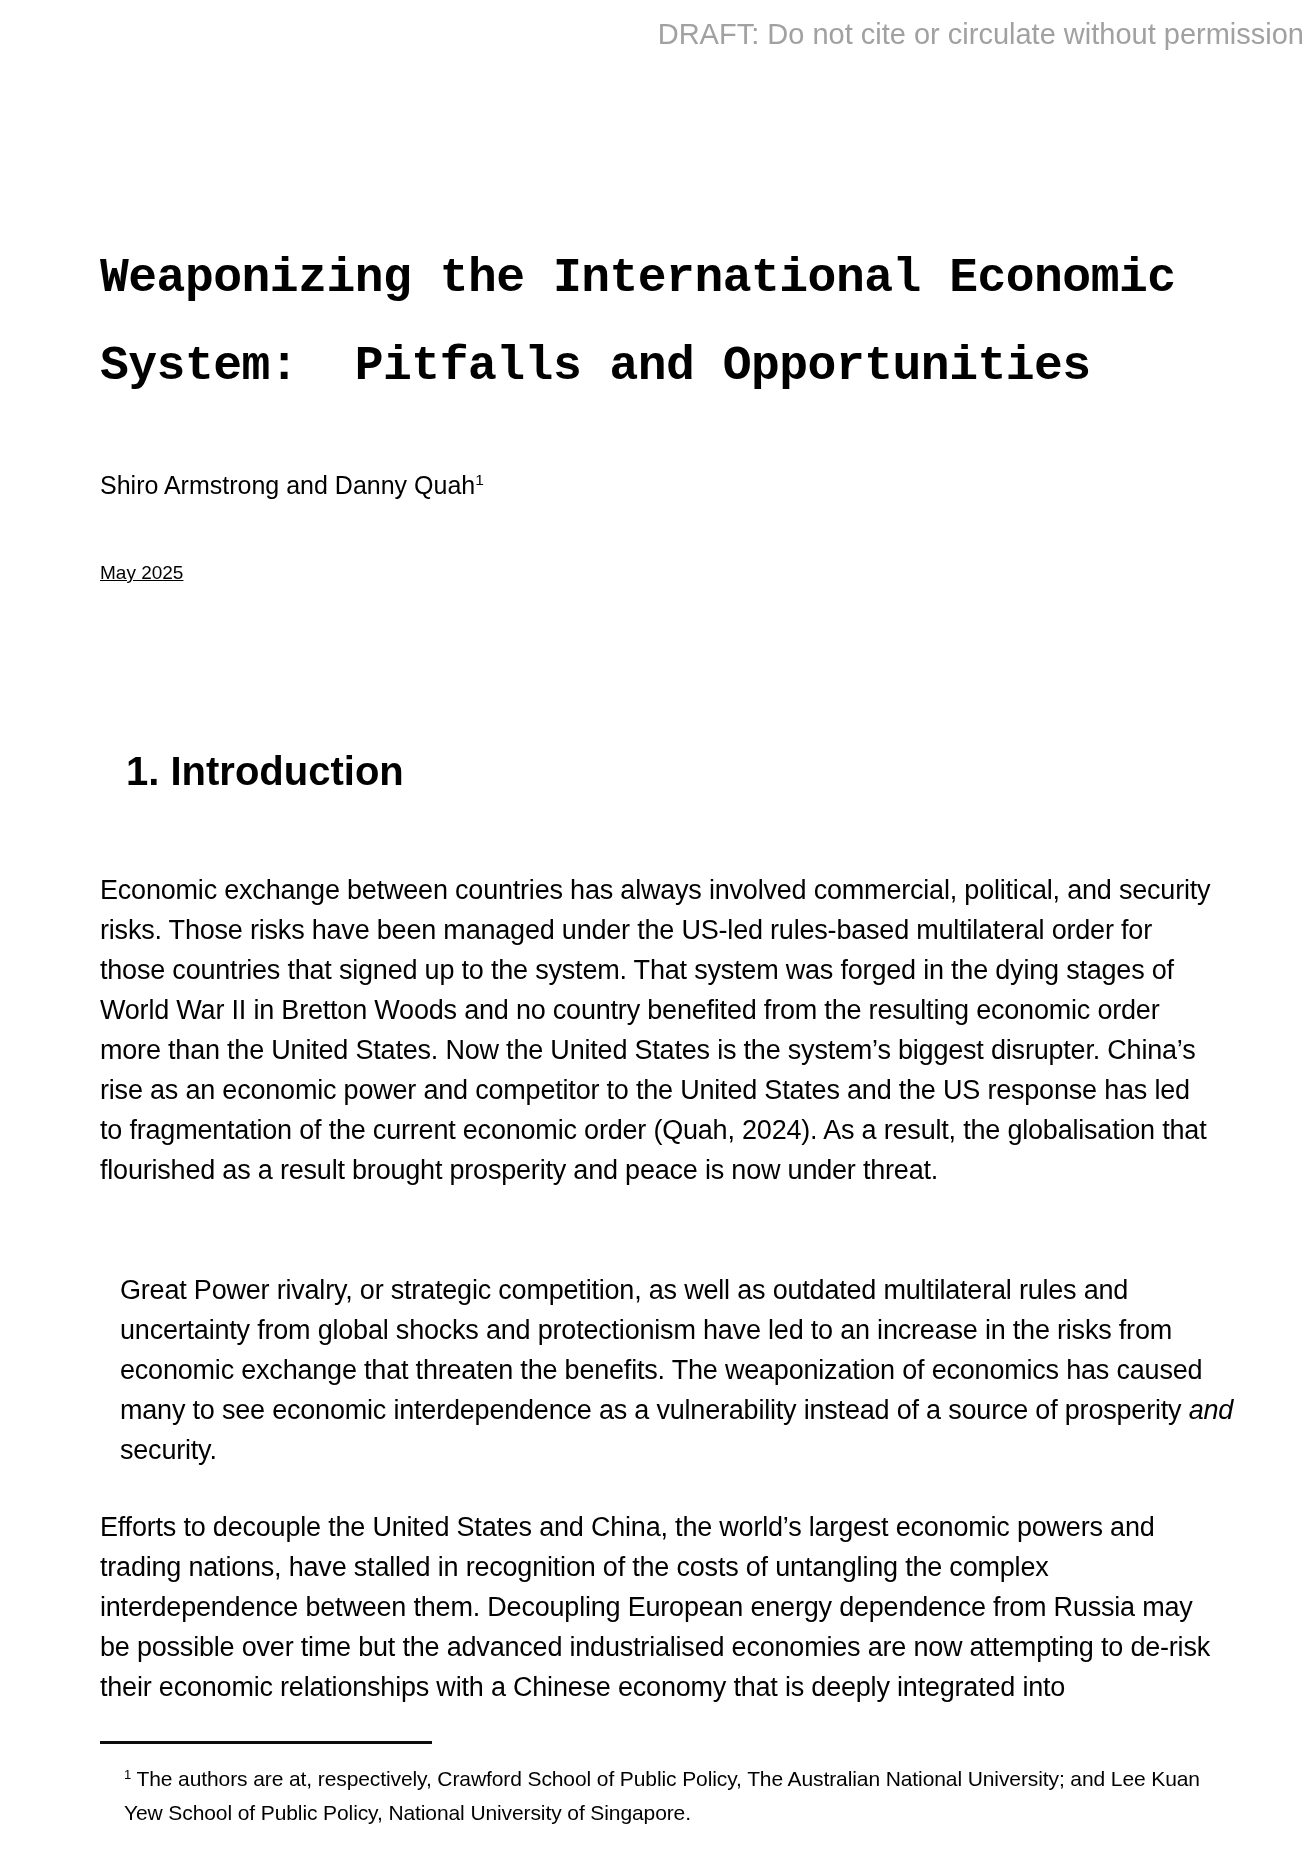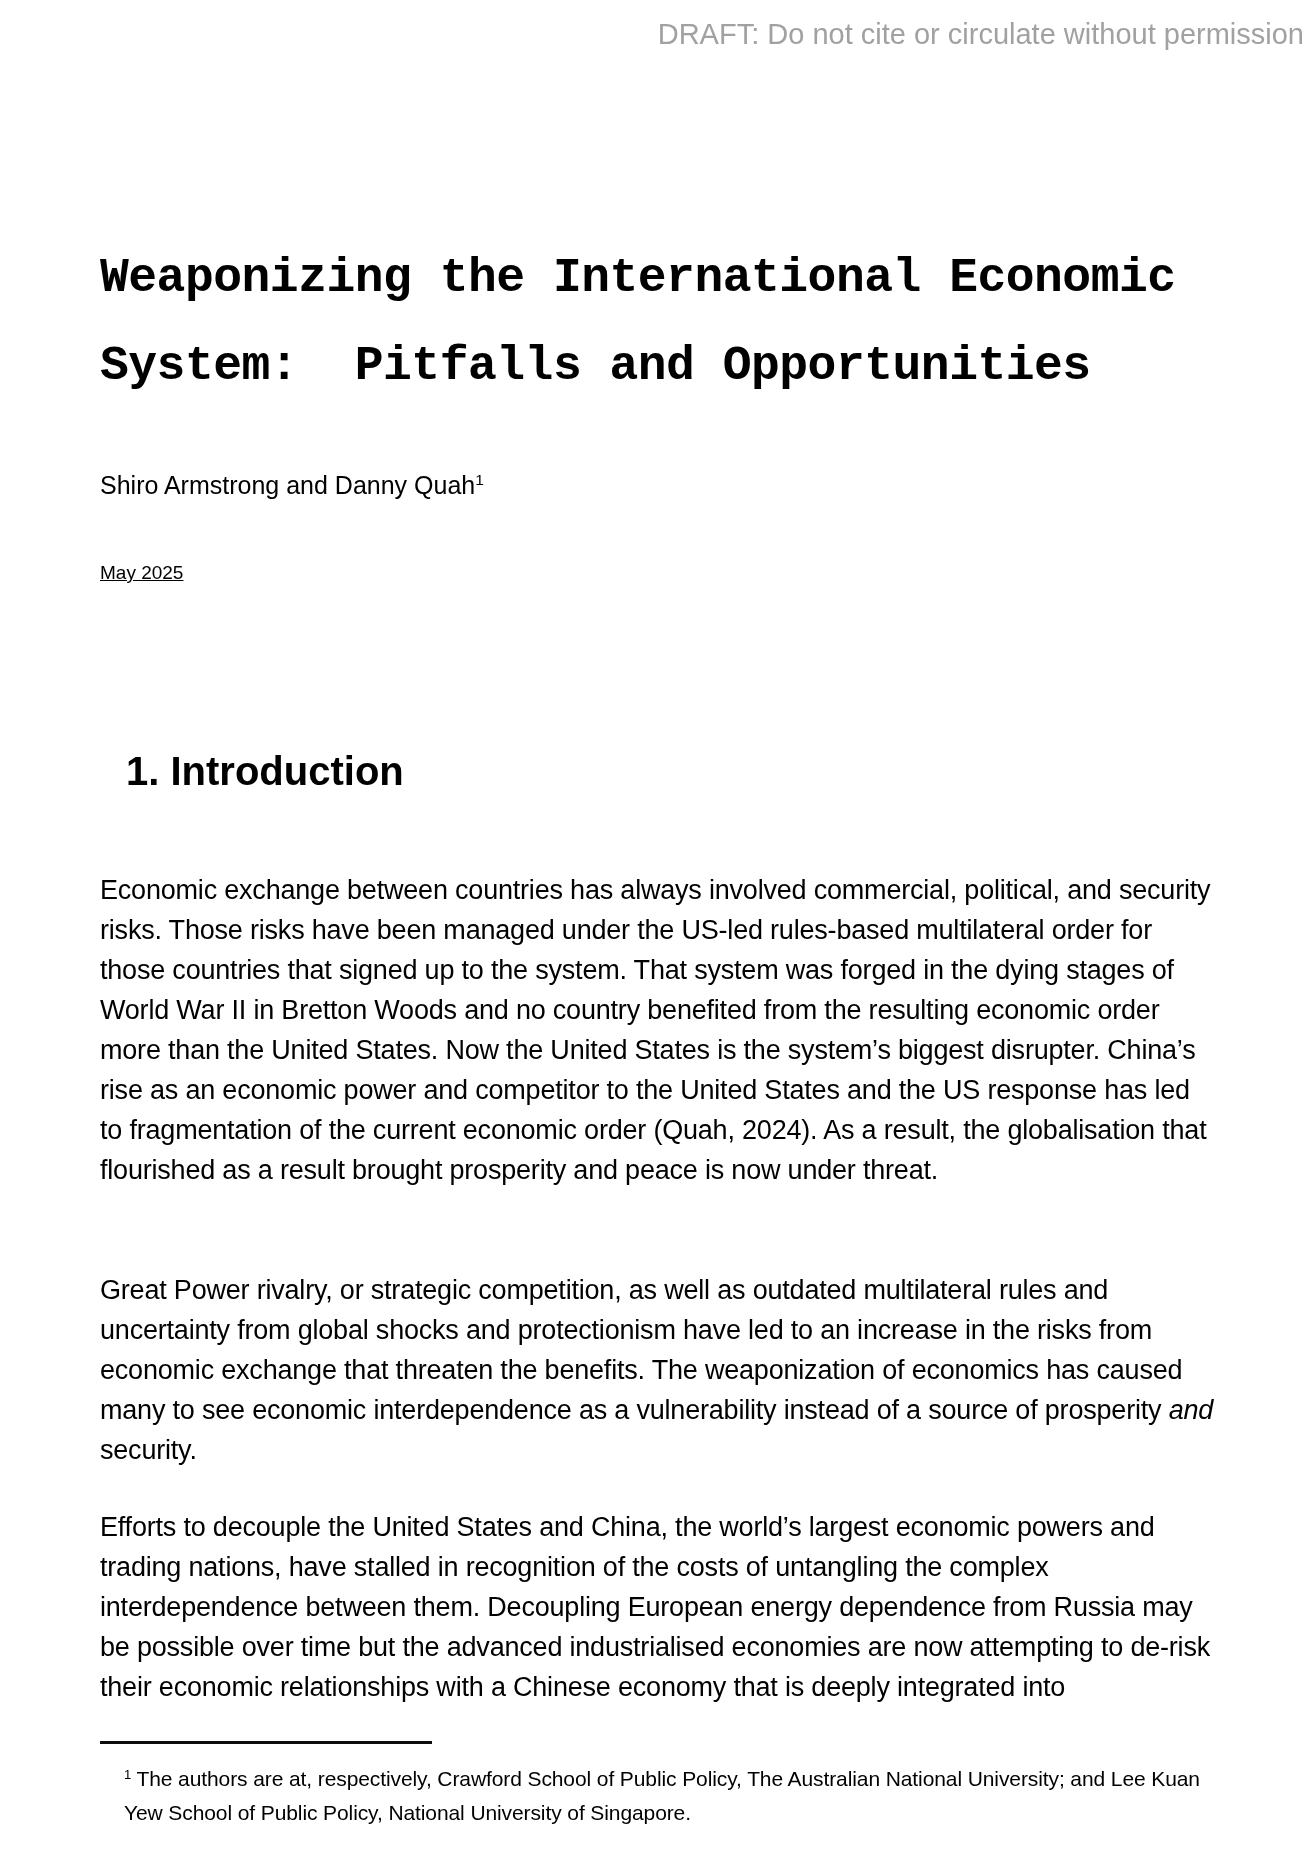--- a/index.html
+++ b/index.html
@@ -77,21 +77,21 @@
     left: 100px;
     width: 1115px;
     margin: 0;
     font-size: 27px;
     line-height: 40px;
     letter-spacing: -0.2px;
     text-align: left;
   }
   .body-para em { font-style: italic; }
   #para-1 { top: 870px; }
-  #para-2 { top: 1270px; }
+  #para-2 { top: 1270px; margin-left: 20px; }
   #para-3 { top: 1507px; }
   .footnote-separator {
     position: absolute;
     top: 1741px;
     left: 100px;
     width: 332px;
     height: 3px;
     background: #0d0d0d;
   }
   .footnote {

